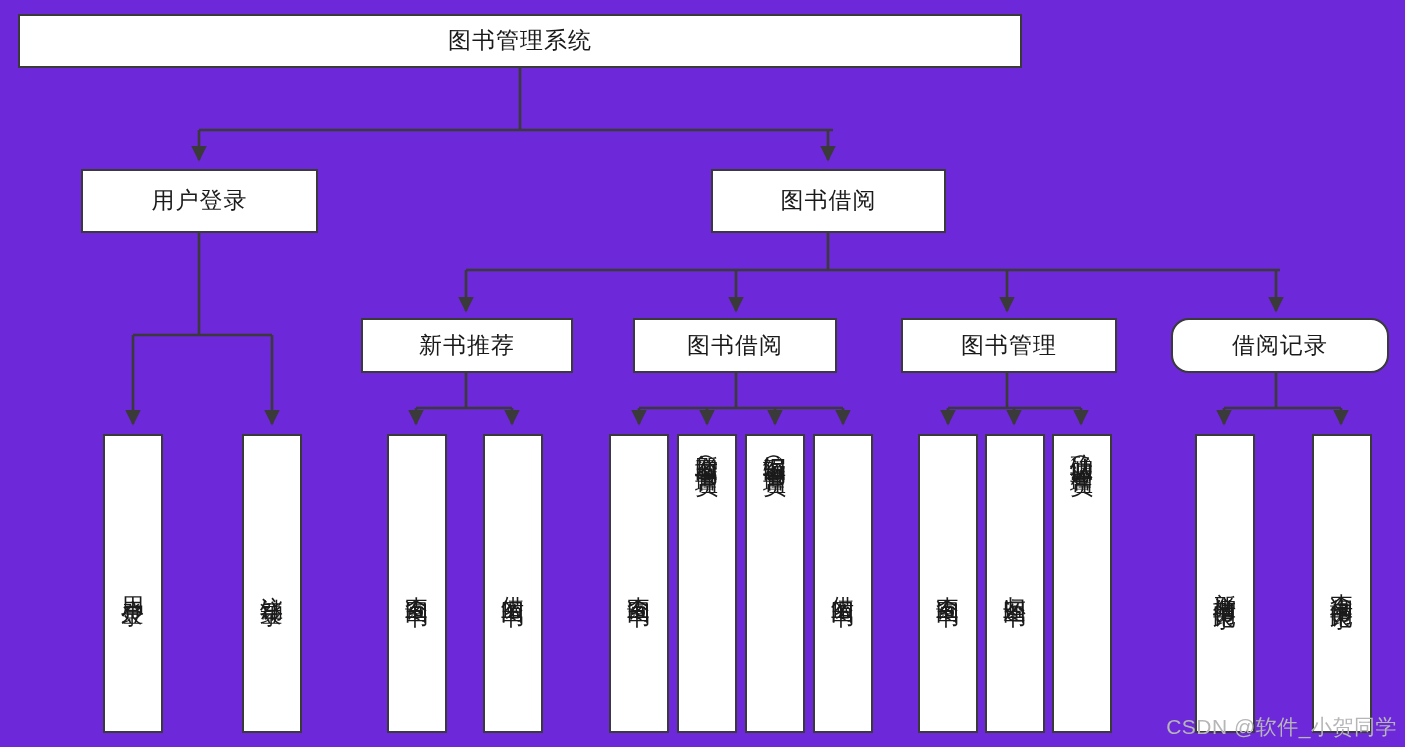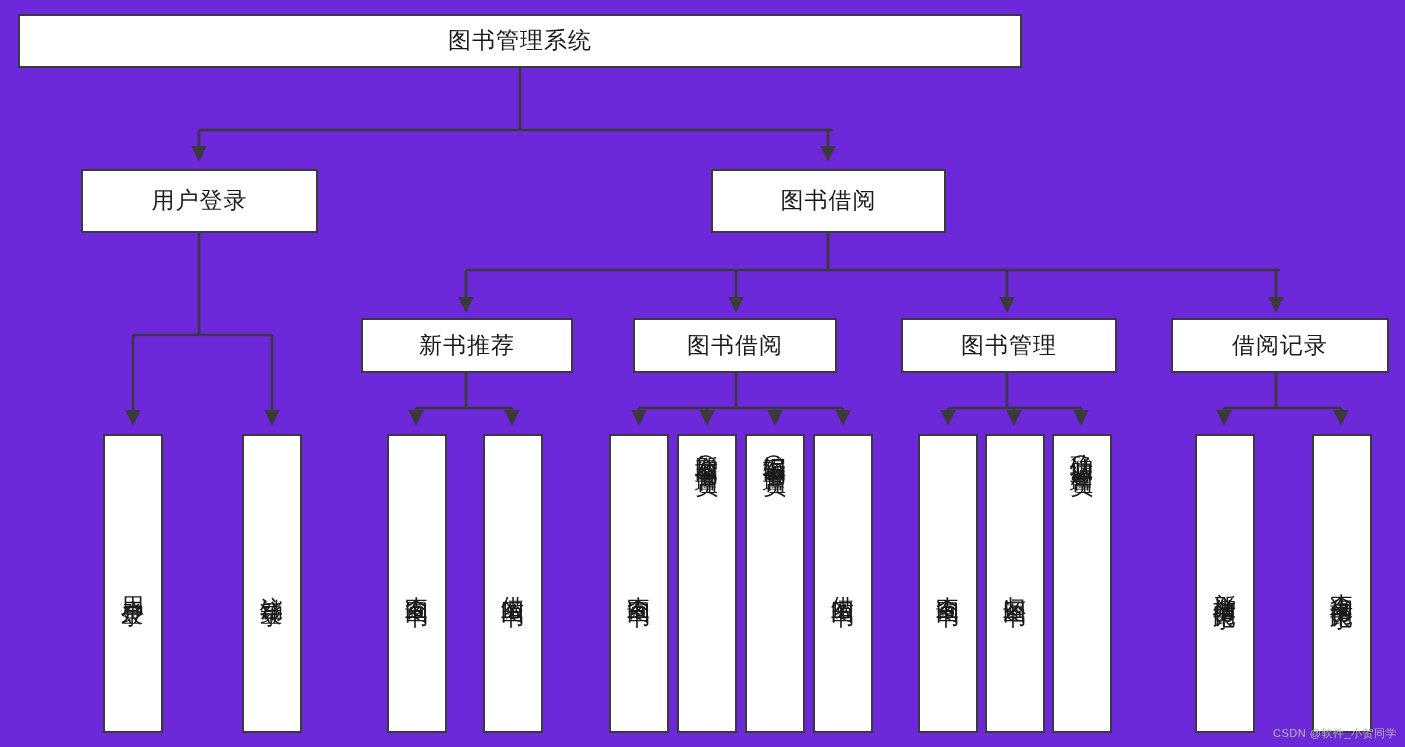--- a/index.html
+++ b/index.html
@@ -55,21 +55,21 @@
     white-space: nowrap;
   }
   .node-v.center .label {
     margin-top: auto;
     margin-bottom: auto;
   }
   .watermark {
     position: absolute;
     right: 8px;
     bottom: 6px;
-    font-size: 11px;
+    font-size: 21px;
     color: #b6b6b6;
     letter-spacing: 0.5px;
     white-space: nowrap;
   }
 </style>
 </head>
 <body>
 
 <div id="canvas">
 
@@ -140,21 +140,21 @@
   </div>
 
   <div class="node node-h" style="left:361px; top:318px; width:212px; height:55px;">
     <span class="label">新书推荐</span>
   </div>
 
   <div class="node node-h" style="left:901px; top:318px; width:216px; height:55px;">
     <span class="label">图书管理</span>
   </div>
 
-  <div class="node node-h" style="left:1171px; top:318px; width:218px; height:55px;">
+  <div class="node node-h" style="left:1171px; top:318px; width:218px; height:55px;border-radius:18px;">
     <span class="label">借阅记录</span>
   </div>
 
   <div class="node node-v center" style="left:103px; top:434px; width:60px; height:299px;">
     <span class="label">用户登录</span>
   </div>
 
   <div class="node node-v center" style="left:242px; top:434px; width:60px; height:299px;">
     <span class="label">注销登录</span>
   </div>

